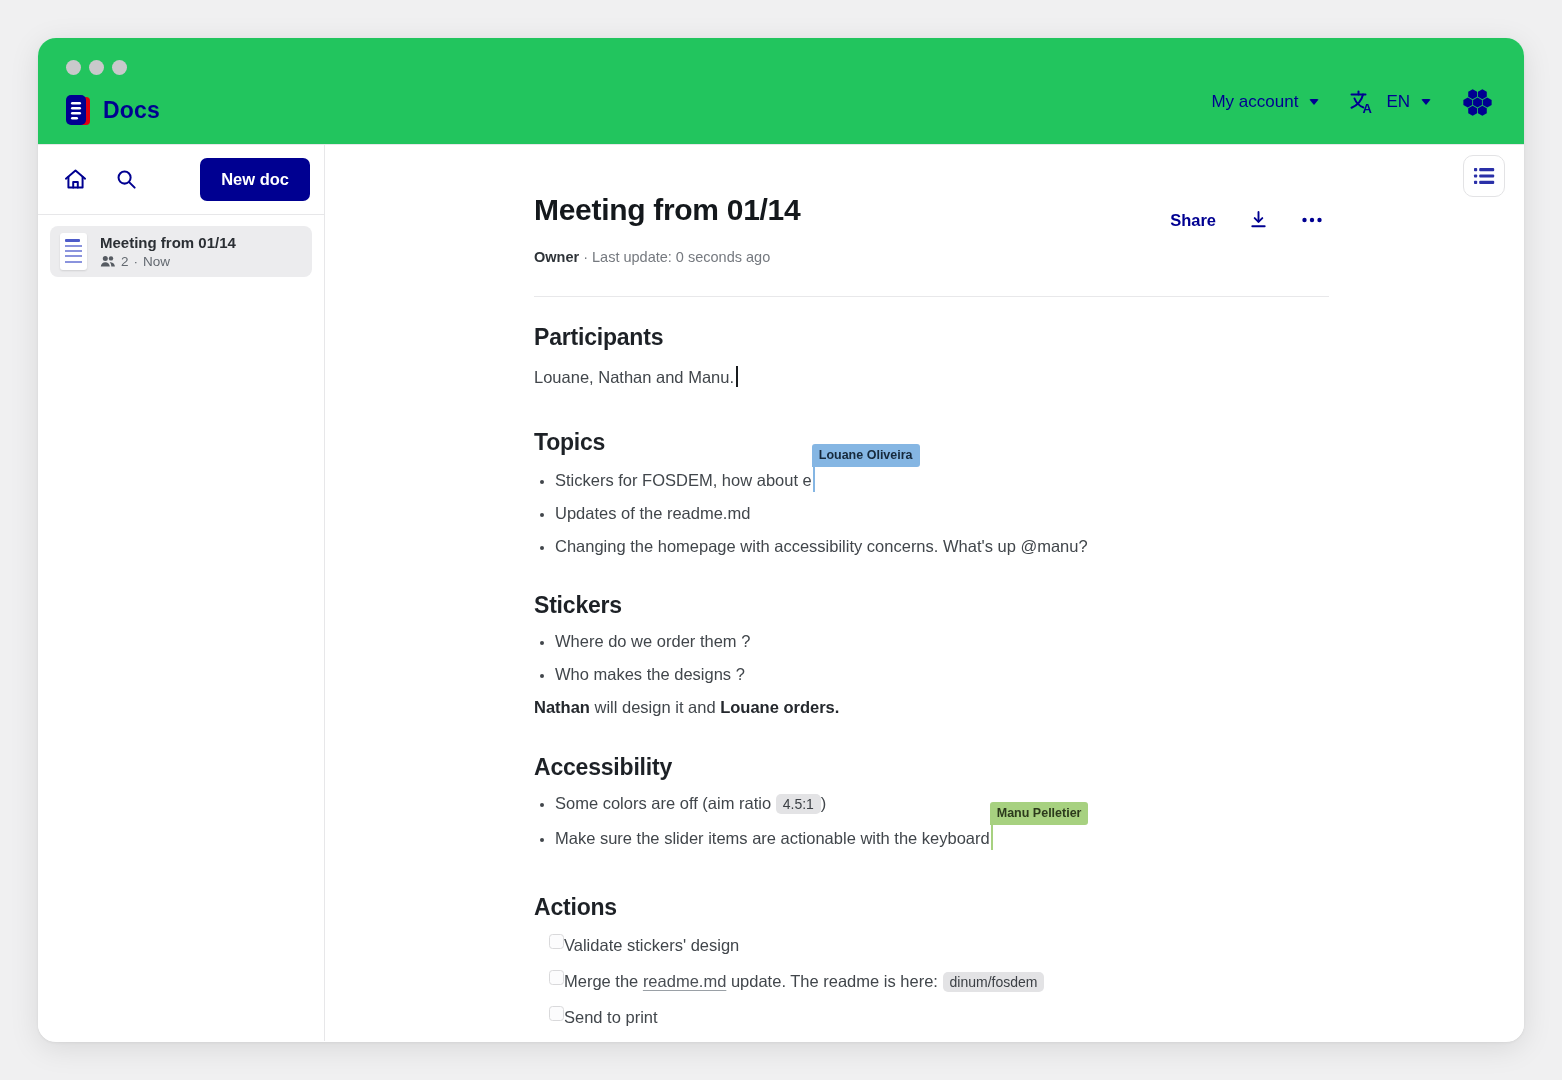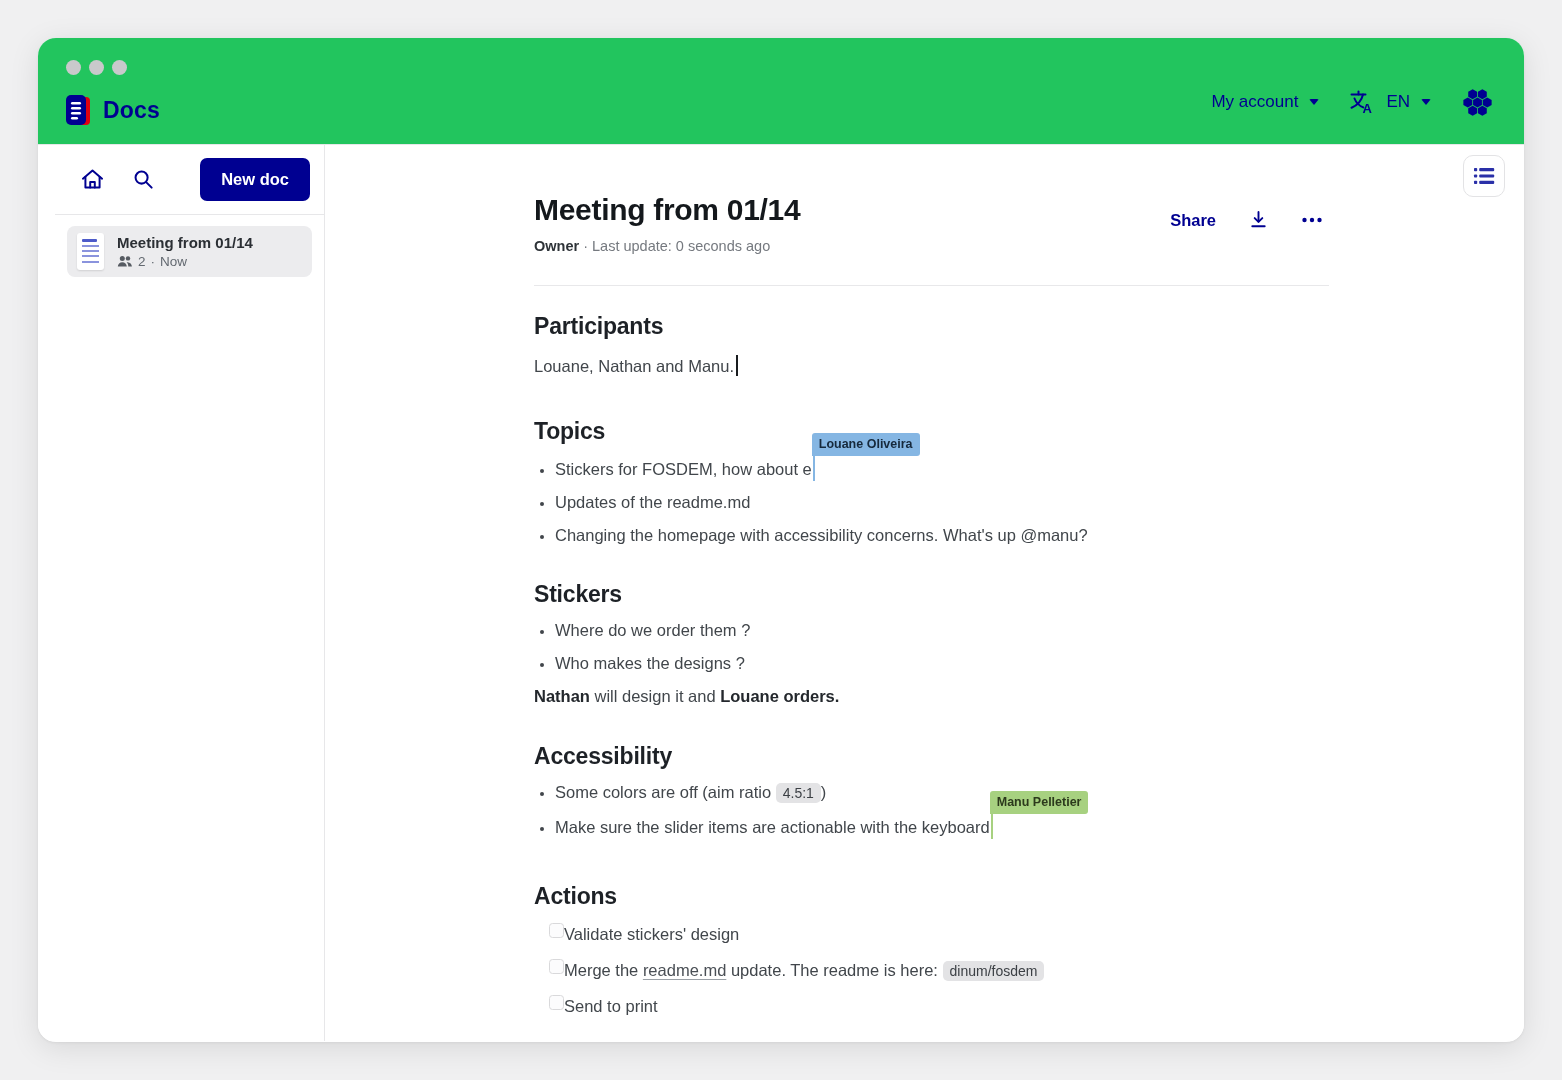--- a/index.html
+++ b/index.html
@@ -21,21 +21,21 @@
   .dots { position:absolute; left:28px; top:22px; display:flex; gap:8px; }
   .dot { width:15px; height:15px; border-radius:50%; background:#c9c9cb; }
   .logo { position:absolute; left:25px; top:55px; display:flex; align-items:center; gap:10px; }
   .logo-name { font-size:23px; font-weight:700; color:var(--accent); letter-spacing:.2px; }
   .header-right { position:absolute; right:30px; top:44px; height:40px; display:flex; align-items:center; gap:30px; }
   .hr-group { display:flex; align-items:center; gap:11px; cursor:pointer; }
   .hr-label { font-size:17px; color:var(--accent); font-weight:500; }
   .caret-down { width:0; height:0; border-left:5.5px solid transparent; border-right:5.5px solid transparent; border-top:6.5px solid var(--accent); border-radius:2px; }
   
   .body-row { display:flex; height:896px; }
-  .sidebar { width:287px; border-right:1px solid #e7e7e9; background:#fff; flex:none;padding-left:17px; }
+  .sidebar { width:287px; border-right:1px solid #e7e7e9; background:#fff; flex:none; }
   .sidebar-top { height:70px; display:flex; align-items:center; padding:0 14px 0 25px; gap:27px; border-bottom:1px solid #e7e7e9; }
   .icon-btn { display:flex; align-items:center; justify-content:center; cursor:pointer; background:none; border:none; }
   .new-doc-btn {
     margin-left:auto; background:var(--accent); color:#fff; border:none; cursor:pointer;
     font-family:inherit; font-size:16.5px; font-weight:700; padding:12px 21px; border-radius:7px;
   }
   .doc-list { padding:11px 12px; }
   .doc-item { background:#ececee; border-radius:8px; padding:7px 10px; display:flex; align-items:center; gap:13px; cursor:pointer; }
   .doc-thumb { position:relative; width:27px; height:37px; background:#fff; border-radius:3px; box-shadow:0 1px 2px rgba(0,0,0,.12); flex:none; }
   .doc-thumb::before { content:""; position:absolute; left:5px; top:6px; width:15px; height:3px; background:#4d5bc9; border-radius:1px; }
@@ -43,21 +43,21 @@
     background:repeating-linear-gradient(to bottom, #8a93dd 0 2px, transparent 2px 5.2px); }
   .doc-item-title { font-size:15px; font-weight:700; color:#2b2f34; }
   .doc-item-meta { display:flex; align-items:center; gap:5px; margin-top:3px; font-size:13.5px; color:#636970; }
   
   .main { flex:1; position:relative; background:#fff; overflow:hidden; }
   .toc-btn { position:absolute; top:10px; right:19px; width:42px; height:42px; background:#fff;
     border:1px solid #e3e3e5; border-radius:10px; display:flex; align-items:center; justify-content:center; cursor:pointer; }
   .doc-area { margin-left:209px; width:795px; padding-top:48px; }
   .doc-head { display:flex; justify-content:space-between; }
   .doc-title { font-size:30px; font-weight:700; color:#14181c; letter-spacing:-.3px; }
-  .doc-meta { margin-top:11px; font-size:14.5px; color:#75797f; }
+  .doc-meta { margin-top:22px; font-size:14.5px; color:#75797f; }
   .doc-meta b { color:#2e3338; font-weight:700; }
   .doc-actions { display:flex; align-items:center; gap:32px; margin-top:16px; padding-right:6px; align-self:flex-start; }
   .share-label { font-size:16.5px; font-weight:600; color:var(--accent); cursor:pointer; }
   .doc-divider { height:1px; background:#e8e8ea; margin-top:31px; }
   
   h2.sec { font-size:23px; font-weight:700; color:#1d2126; letter-spacing:-.2px; }
   .p-body { font-size:16.5px; color:#41464b; line-height:1.45; }
   .sec-participants h2 { margin-top:27px; }
   .sec-participants p { margin-top:15px; }
   .sec-topics h2 { margin-top:39px; }

